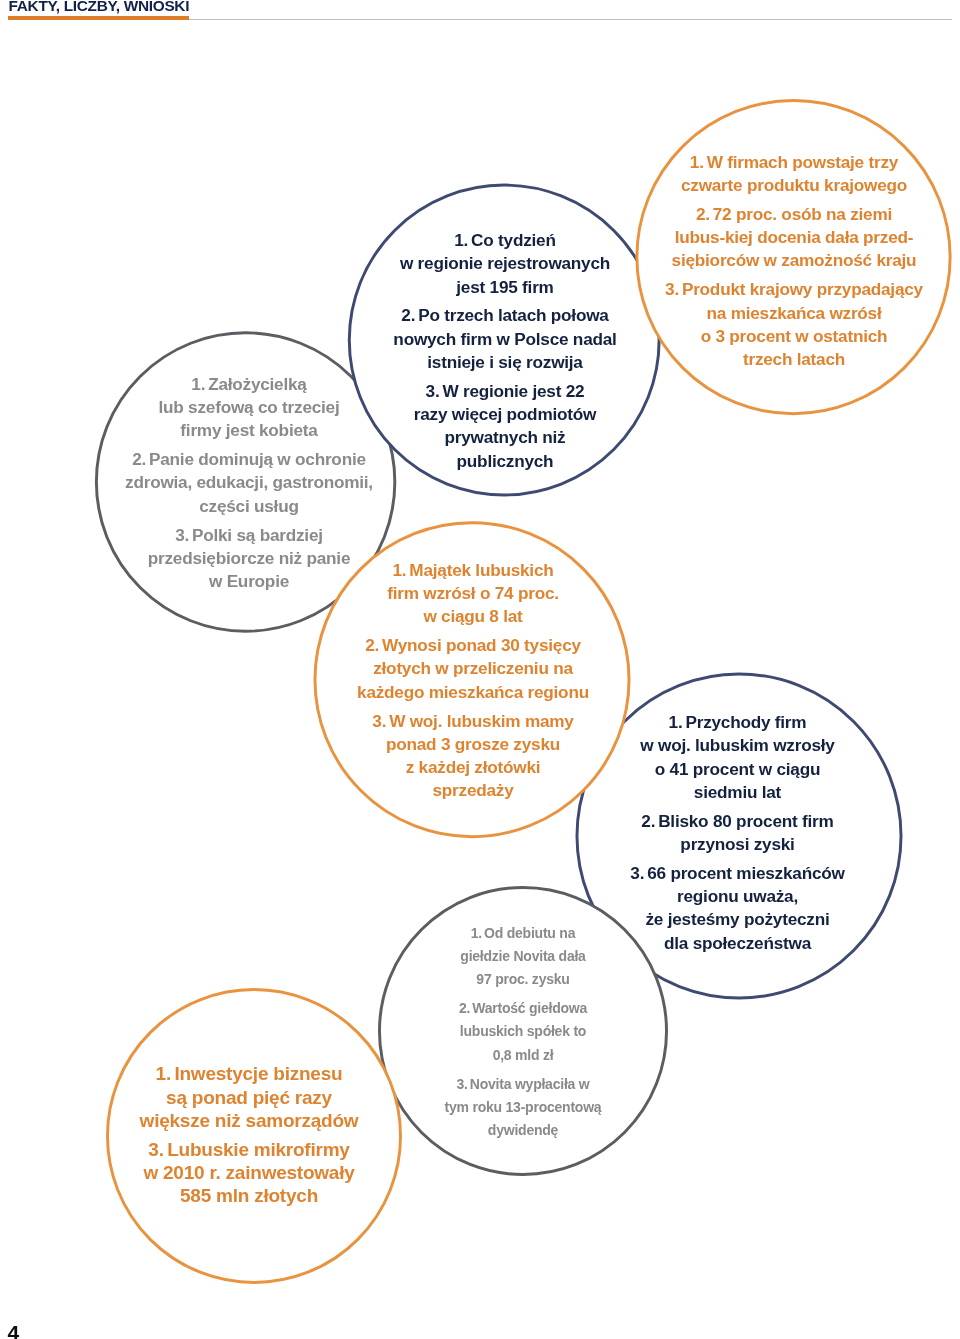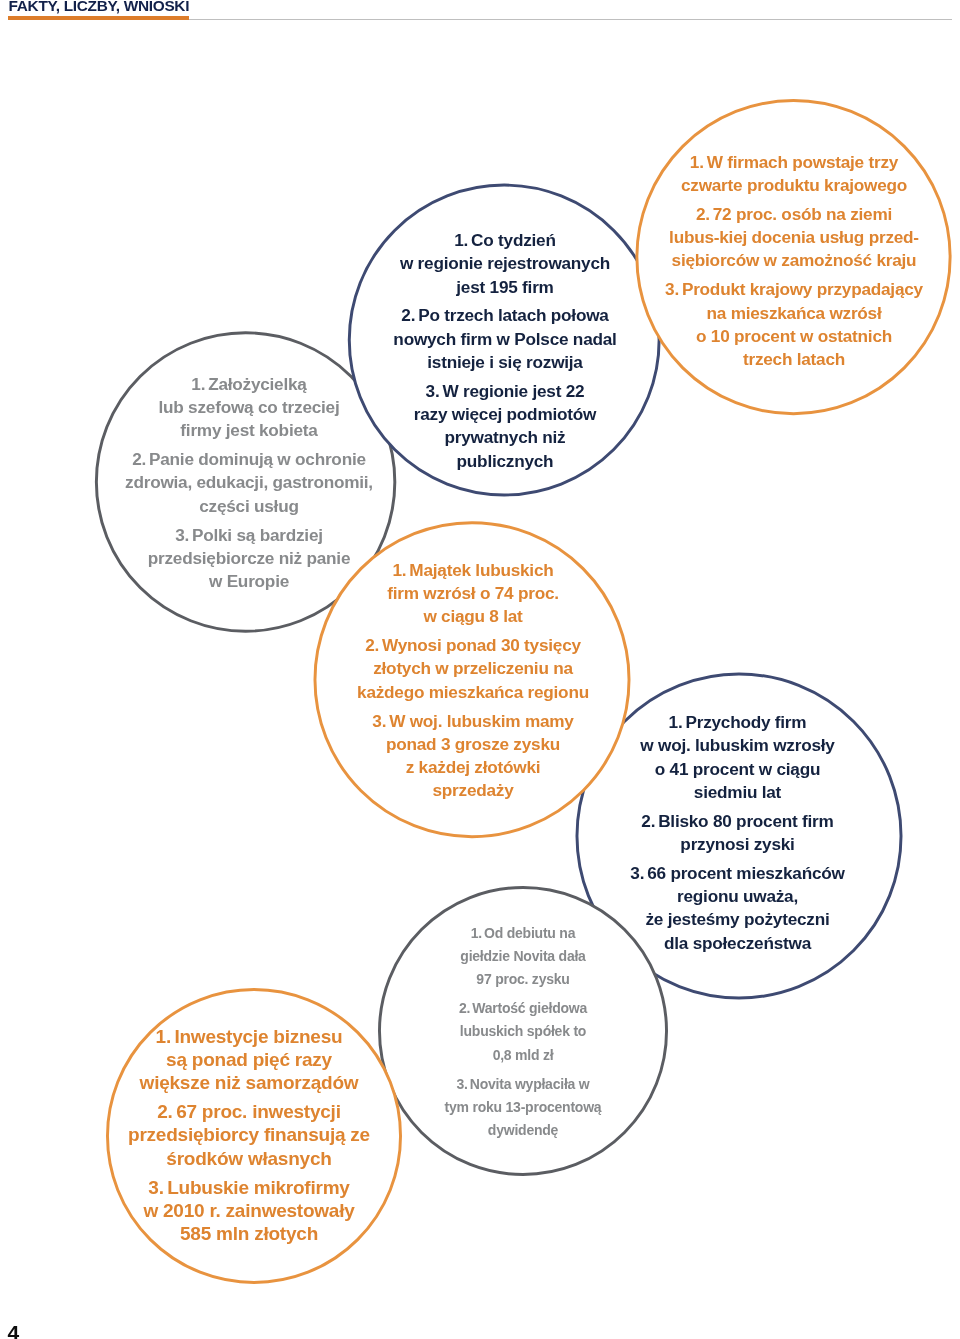--- a/index.html
+++ b/index.html
@@ -79,22 +79,22 @@
       <div class="circle" style="left: 347.8px; top: 183.6px; width: 312.8px; height: 312.8px;">
         <div class="circle-txt t-navy" style="width: 250px; font-size: 17.2px; line-height: 23.3px; transform: translate(0.8px, 3px); margin-top: 16px;">
           <p><b>1.</b> <span>Co tydzień</span><br><span>w regionie rejestrowanych</span><br><span>jest 195 firm</span></p>
           <p><b>2.</b> <span>Po trzech latach połowa</span><br><span>nowych firm w Polsce nadal</span><br><span>istnieje i się rozwija</span></p>
           <p><b>3.</b> <span>W regionie jest 22</span><br><span>razy więcej podmiotów</span><br><span>prywatnych niż</span><br><span>publicznych</span></p>
         </div>
       </div>
       <div class="circle" style="left: 635.4px; top: 99px; width: 316.2px; height: 316.2px;">
         <div class="circle-txt t-orange" style="width: 290px; font-size: 17.2px; line-height: 23.3px; transform: translate(0.5px, 3.9px);">
           <p><b>1.</b> <span>W firmach powstaje trzy</span><br><span>czwarte produktu krajowego</span></p>
-          <p><b>2.</b> <span>72 proc. osób na ziemi</span><br><span>lubus-kiej docenia usług przed-</span><br><span>siębiorców w zamożność kraju</span></p>
-          <p><b>3.</b> <span>Produkt krajowy przypadający</span><br><span>na mieszkańca wzrósł</span><br><span>o 10 procent w ostatnich</span><br><span>trzech latach</span></p>
+          <p><b>2.</b> <span>72 proc. osób na ziemi</span><br><span>lubus-kiej docenia dała przed-</span><br><span>siębiorców w zamożność kraju</span></p>
+          <p><b>3.</b> <span>Produkt krajowy przypadający</span><br><span>na mieszkańca wzrósł</span><br><span>o 3 procent w ostatnich</span><br><span>trzech latach</span></p>
         </div>
       </div>
       <div class="circle" style="left: 313.5px; top: 521.2px; width: 317px; height: 317px;">
         <div class="circle-txt t-orange" style="width: 290px; font-size: 17.2px; line-height: 23.3px; transform: translate(1px, 1.3px);">
           <p><b>1.</b> <span>Majątek lubuskich</span><br><span>firm wzrósł o 74 proc.</span><br><span>w ciągu 8 lat</span></p>
           <p><b>2.</b> <span>Wynosi ponad 30 tysięcy</span><br><span>złotych w przeliczeniu na</span><br><span>każdego mieszkańca regionu</span></p>
           <p><b>3.</b> <span>W woj. lubuskim mamy</span><br><span>ponad 3 grosze zysku</span><br><span>z każdej złotówki</span><br><span>sprzedaży</span></p>
         </div>
       </div>
       <div class="circle" style="left: 575.5px; top: 672.5px; width: 327px; height: 327px; justify-content: center;">
@@ -107,20 +107,19 @@
       <div class="circle" style="left: 378px; top: 886px; width: 290px; height: 290px;">
         <div class="circle-txt t-gray" style="width: 260px; font-size: 14px; line-height: 23.3px; transform: translate(0px, 0.5px);">
           <p><b>1.</b> <span>Od debiutu na</span><br><span>giełdzie Novita dała</span><br><span>97 proc. zysku</span></p>
           <p><b>2.</b> <span>Wartość giełdowa</span><br><span>lubuskich spółek to</span><br><span>0,8 mld zł</span></p>
           <p><b>3.</b> <span>Novita wypłaciła w</span><br><span>tym roku 13-procentową</span><br><span>dywidendę</span></p>
         </div>
       </div>
       <div class="circle" style="left: 106px; top: 988px; width: 296px; height: 296px;">
         <div class="circle-txt t-orange" style="width: 290px; font-size: 19px; line-height: 23.3px; transform: translate(-5px, -1px);">
           <p><b>1.</b> <span>Inwestycje biznesu</span><br><span>są ponad pięć razy</span><br><span>większe niż samorządów</span></p>
-          <p><b>2.</b> <span>67 proc. inwestycji</span><br><span>przedsiębiorcy finansują ze</span><br><span>środków własnych</span></p>
           <p><b>3.</b> <span>Lubuskie mikrofirmy</span><br><span>w 2010 r. zainwestowały</span><br><span>585 mln złotych</span></p>
         </div>
       </div>
     </div>
 
   <div class="page-number">4</div>
 </div>
 
 </body></html>

